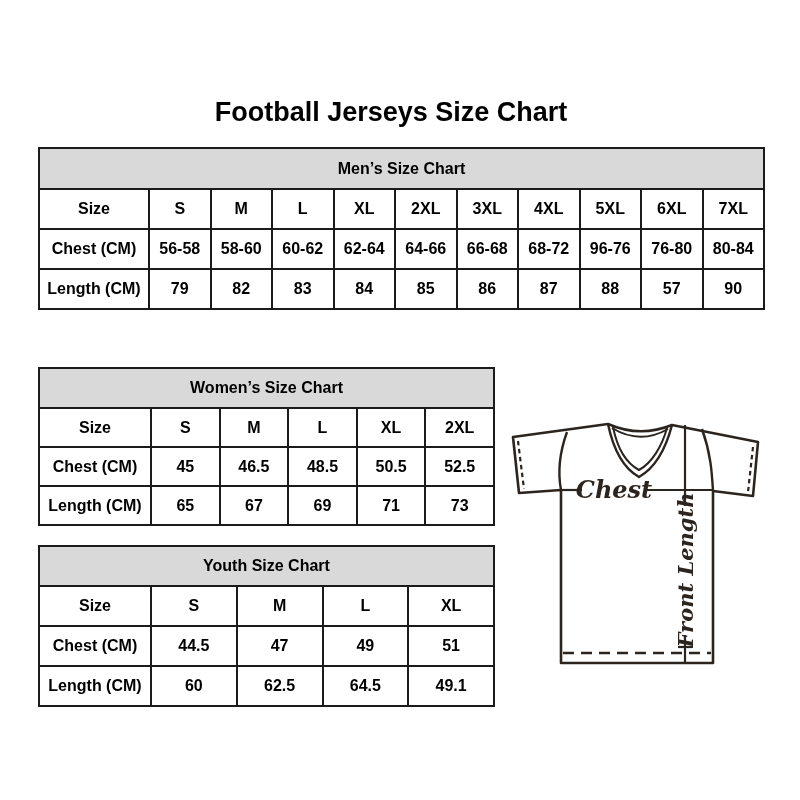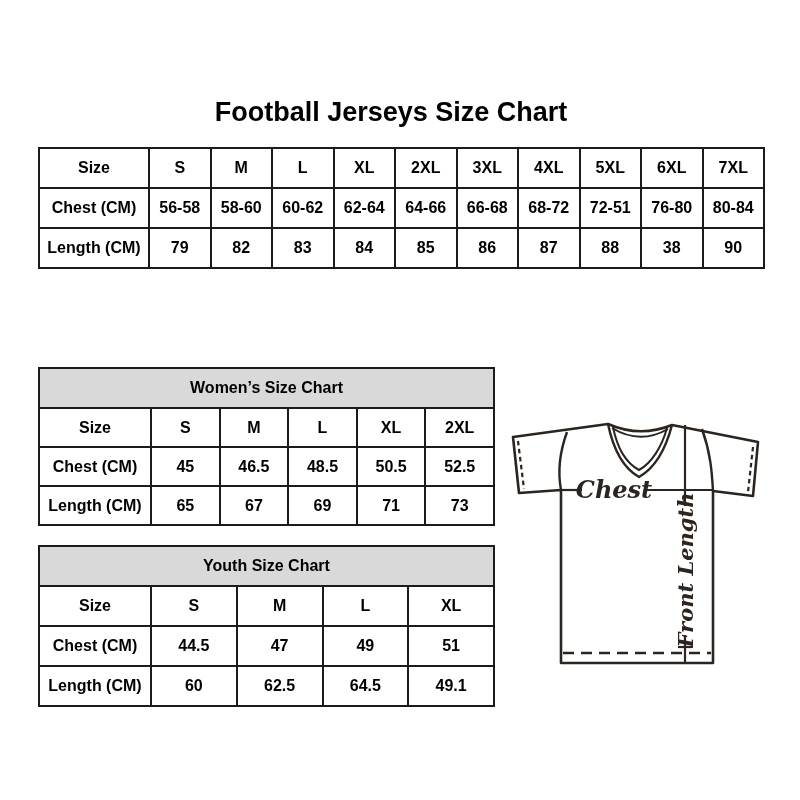--- a/index.html
+++ b/index.html
@@ -49,20 +49,23 @@
       <col style="width:61.5px">
       <col style="width:61.5px">
       <col style="width:61.5px">
     <col style="width:61.5px">
       <col style="width:61.5px">
       <col style="width:61.5px">
       <col style="width:61.5px">
       <col style="width:61.5px">
   </colgroup>
   <tbody>
+      <tr class="band-row">
+    <td class="band" colspan="11">Men’s Size Chart</td>
+  </tr>
   <tr>
     <td>Size</td>
     <td>S</td>
     <td>M</td>
     <td>L</td>
     <td>XL</td>
     <td>2XL</td>
     <td>3XL</td>
     <td>4XL</td>
     <td>5XL</td>
@@ -71,35 +74,35 @@
   </tr>
   <tr>
     <td>Chest (CM)</td>
     <td>56-58</td>
     <td>58-60</td>
     <td>60-62</td>
     <td>62-64</td>
     <td>64-66</td>
     <td>66-68</td>
     <td>68-72</td>
-    <td>72-51</td>
+    <td>96-76</td>
     <td>76-80</td>
     <td>80-84</td>
   </tr>
   <tr>
     <td>Length (CM)</td>
     <td>79</td>
     <td>82</td>
     <td>83</td>
     <td>84</td>
     <td>85</td>
     <td>86</td>
     <td>87</td>
     <td>88</td>
-    <td>38</td>
+    <td>57</td>
     <td>90</td>
   </tr>
 </tbody>
   </table>
 
 <table id="womens" class="size-table">
   <colgroup>
     <col style="width:112px">
     <col style="width:68.6px">
       <col style="width:68.6px">

